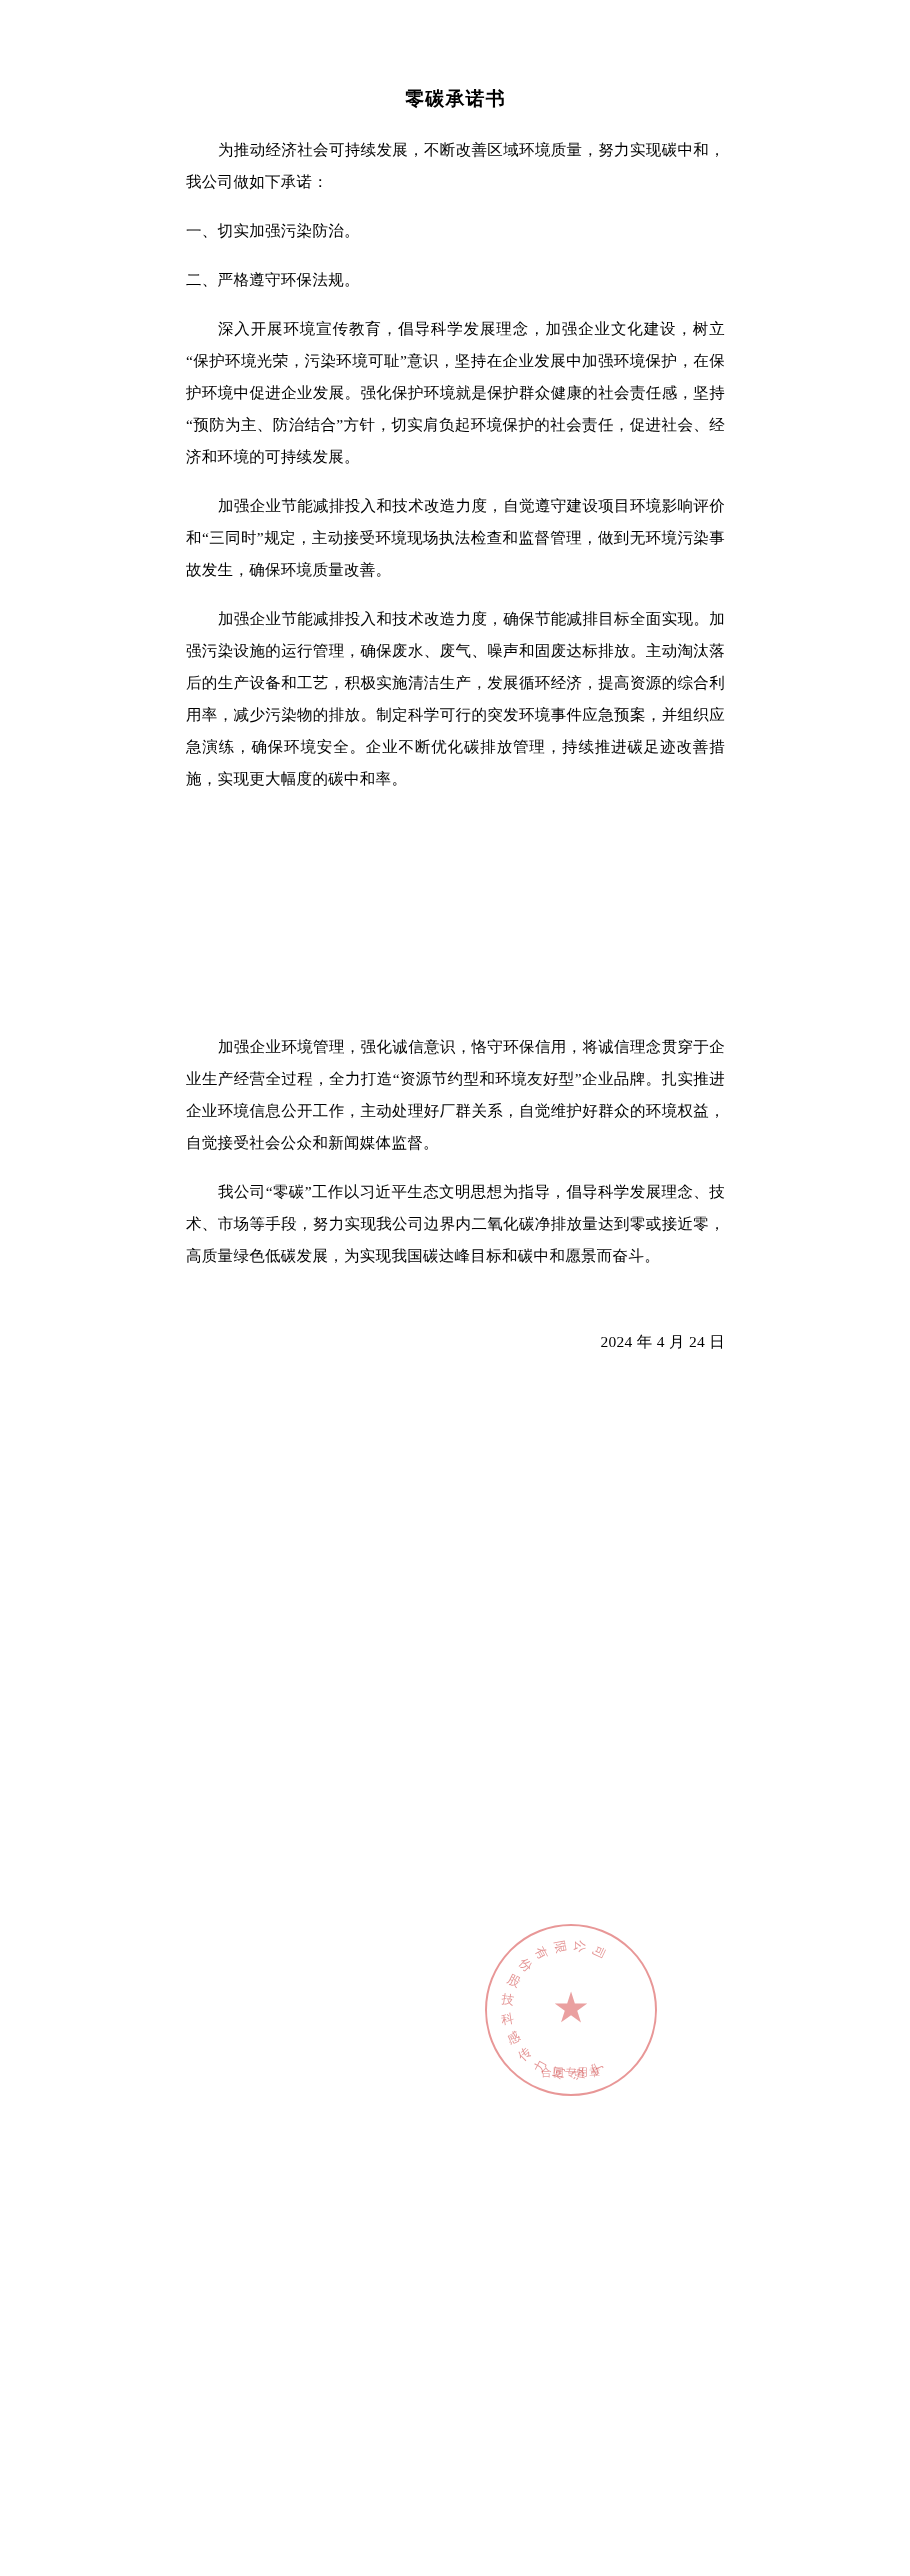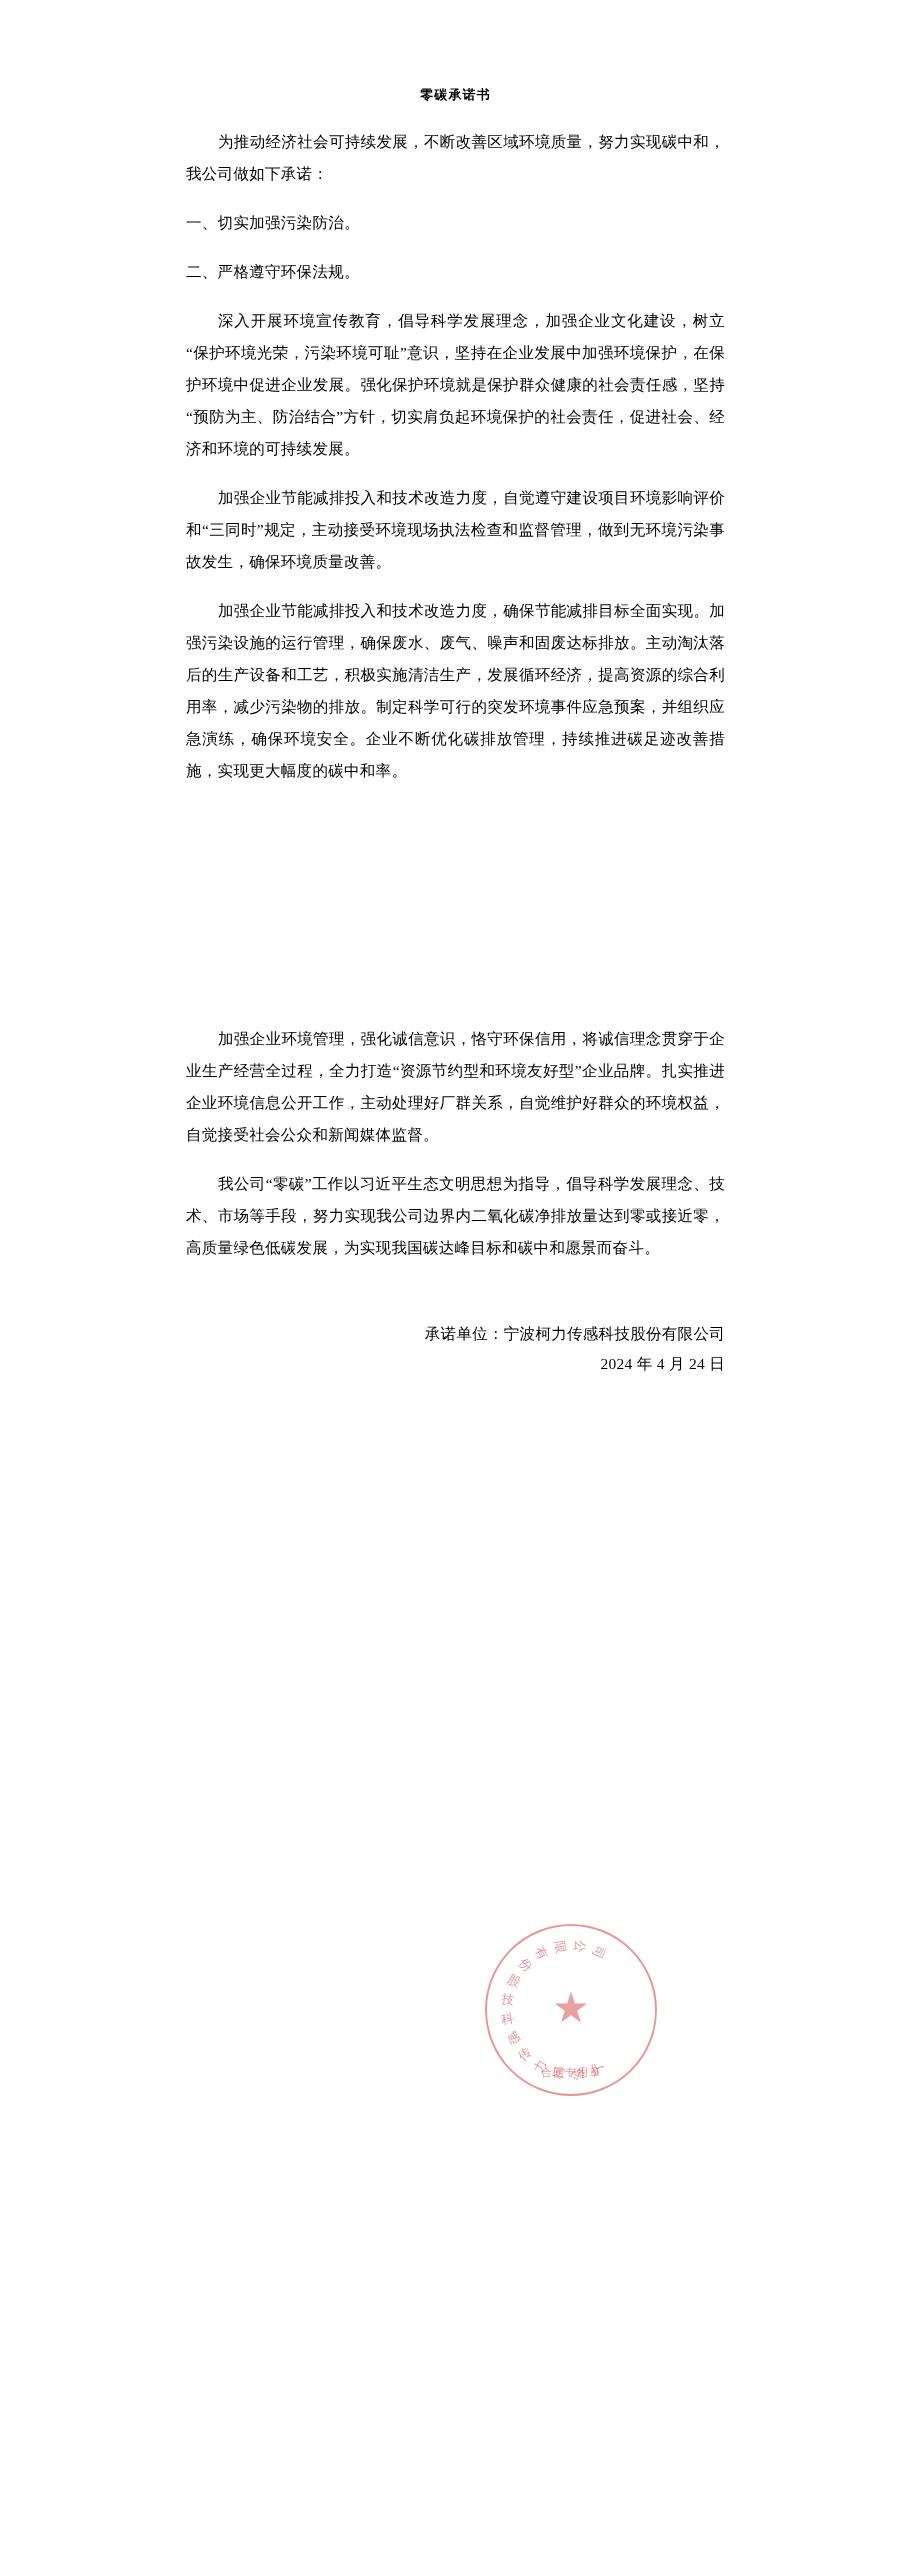--- a/index.html
+++ b/index.html
@@ -29,21 +29,21 @@
     padding: 0;
   }
   .doc-inner {
     position: absolute;
     left: 169px;
     top: 86px;
     width: 573px;
   }
   .doc-title {
     text-align: center;
-    font-size: 13px;
+    font-size: 19px;
     font-weight: bold;
     letter-spacing: 1.1px;
     color: #000;
     margin: 0 0 22px 0;
     font-family: "Liberation Serif", "DejaVu Serif", serif;
   }
   .para {
     font-size: 15.5px;
     line-height: 32px;
     color: #000;
@@ -141,21 +141,20 @@
       <p class="para indent">深入开展环境宣传教育，倡导科学发展理念，加强企业文化建设，树立“保护环境光荣，污染环境可耻”意识，坚持在企业发展中加强环境保护，在保护环境中促进企业发展。强化保护环境就是保护群众健康的社会责任感，坚持“预防为主、防治结合”方针，切实肩负起环境保护的社会责任，促进社会、经济和环境的可持续发展。</p>
       <p class="para indent">加强企业节能减排投入和技术改造力度，自觉遵守建设项目环境影响评价和“三同时”规定，主动接受环境现场执法检查和监督管理，做到无环境污染事故发生，确保环境质量改善。</p>
       <p class="para indent">加强企业节能减排投入和技术改造力度，确保节能减排目标全面实现。加强污染设施的运行管理，确保废水、废气、噪声和固废达标排放。主动淘汰落后的生产设备和工艺，积极实施清洁生产，发展循环经济，提高资源的综合利用率，减少污染物的排放。制定科学可行的突发环境事件应急预案，并组织应急演练，确保环境安全。企业不断优化碳排放管理，持续推进碳足迹改善措施，实现更大幅度的碳中和率。</p>
 
       <div class="gap-block"></div>
 
       <p class="para indent">加强企业环境管理，强化诚信意识，恪守环保信用，将诚信理念贯穿于企业生产经营全过程，全力打造“资源节约型和环境友好型”企业品牌。扎实推进企业环境信息公开工作，主动处理好厂群关系，自觉维护好群众的环境权益，自觉接受社会公众和新闻媒体监督。</p>
       <p class="para indent">我公司“零碳”工作以习近平生态文明思想为指导，倡导科学发展理念、技术、市场等手段，努力实现我公司边界内二氧化碳净排放量达到零或接近零，高质量绿色低碳发展，为实现我国碳达峰目标和碳中和愿景而奋斗。</p>
 
       <div class="sign-block">
-        <div class="sign-line">承诺单位：宁波柯力传感科技股份有限公司</div>
         <div class="sign-line">2024 年 4 月 24 日</div>
       </div>
 
     </div>
 
     <div class="seal">
       <div class="seal-ring"></div>
       <div class="seal-text" id="seal-arc">
           <span style="transform: rotate(-205deg) translate(0px, -64px) rotate(90deg) translate(-50%, -50%);">宁</span>
           <span style="transform: rotate(-187.308deg) translate(0px, -64px) rotate(90deg) translate(-50%, -50%);">波</span>

